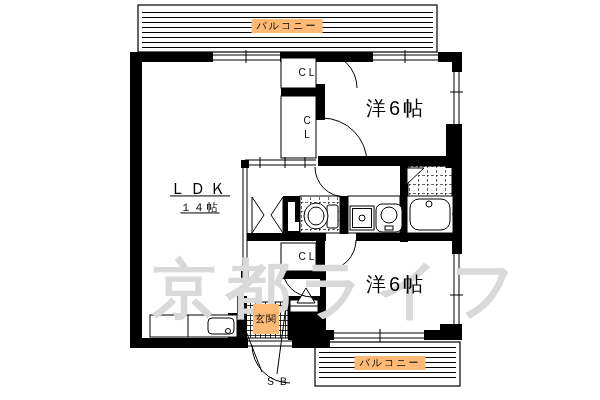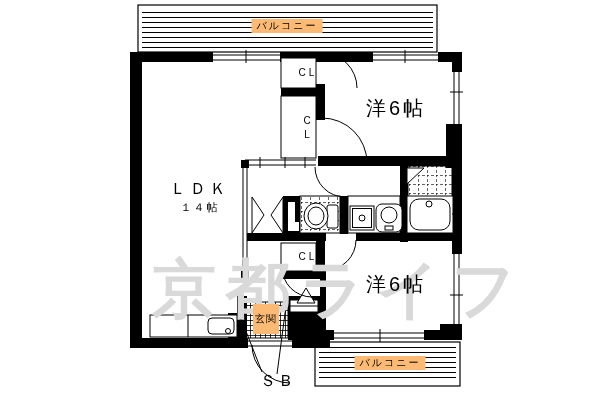--- a/index.html
+++ b/index.html
@@ -9,22 +9,22 @@
   .wm{position:absolute;left:152px;top:254px;z-index:2;font-size:64px;font-weight:bold;
       letter-spacing:10px;line-height:1.1;white-space:nowrap;pointer-events:none;}
   .label{position:absolute;transform:translate(-50%,-50%);z-index:3;color:#000;
          white-space:nowrap;text-align:center;padding-left:16px;}
   .bg-white{background:#fdba74;padding:0 5px;}
   .lbl-balcony{font-size:10px;letter-spacing:2px;}
   .lbl-room{font-size:20px;letter-spacing:3px;}
   .lbl-cl{font-size:10px;letter-spacing:3px;}
   .lbl-clv{font-size:10px;line-height:1.4;}
   .lbl-genkan{font-size:10px;letter-spacing:1px;}
-  .lbl-sb{font-size:16px;letter-spacing:2px;}
-  .lbl-ldk{font-size:16px;letter-spacing:4px;line-height:1.45;}
+  .lbl-sb{font-size:11px;letter-spacing:2px;}
+  .lbl-ldk{font-size:16px;letter-spacing:4px;line-height:1.45;text-decoration:underline;}
   .lbl-ldk .sz{font-size:11px;letter-spacing:2px;}
 </style>
 </head>
 <body>
 
 <div class="plan">
 
   <svg width="600" height="400" viewBox="0 0 600 400">
     <defs>
       <pattern id="hlines" width="6" height="5" patternUnits="userSpaceOnUse">

